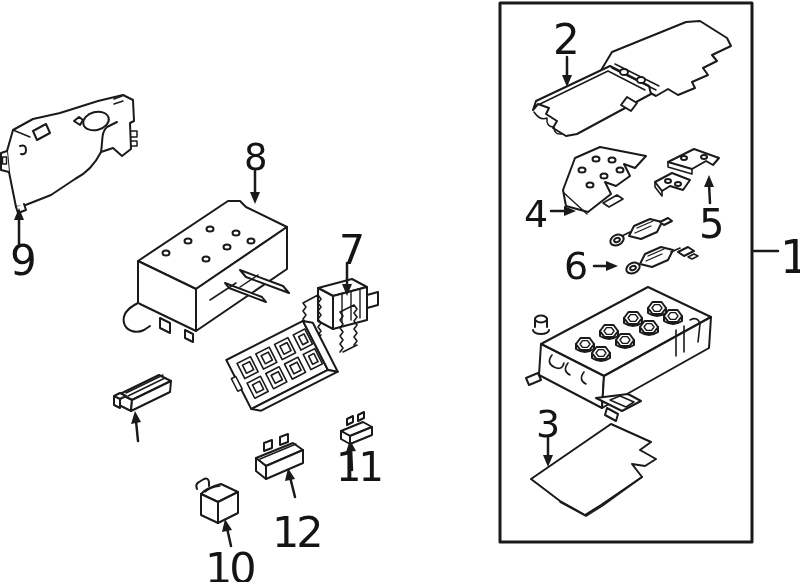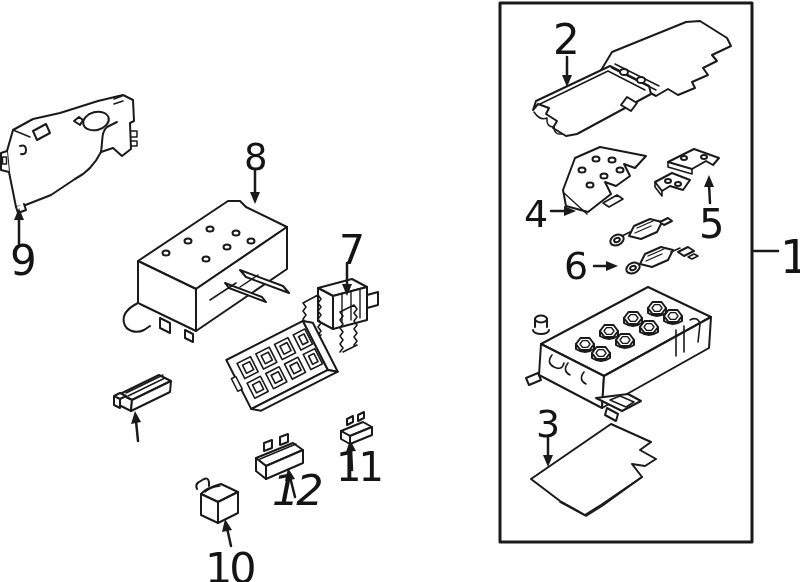--- a/index.html
+++ b/index.html
@@ -266,15 +266,15 @@
   <div class="callout" style="left:553px;top:19px;font-size:42px;">2</div>
   <div class="callout" style="left:536px;top:405px;font-size:38px;">3</div>
   <div class="callout" style="left:524px;top:195px;font-size:38px;">4</div>
   <div class="callout" style="left:699px;top:204px;font-size:40px;">5</div>
   <div class="callout" style="left:564px;top:247px;font-size:38px;">6</div>
   <div class="callout" style="left:339px;top:230px;font-size:41px;">7</div>
   <div class="callout" style="left:244px;top:139px;font-size:37px;">8</div>
   <div class="callout" style="left:10px;top:240px;font-size:42px;">9</div>
   <div class="callout two" style="left:205px;top:547px;font-size:43px;">10</div>
   <div class="callout two" style="left:336px;top:447px;font-size:40px;">11</div>
-  <div class="callout two" style="left:272px;top:469px;font-size:43px;font-style:italic;">12</div>
+  <div class="callout two" style="left:272px;top:511px;font-size:43px;">12</div>
 
 </div>
 
 </body></html>

